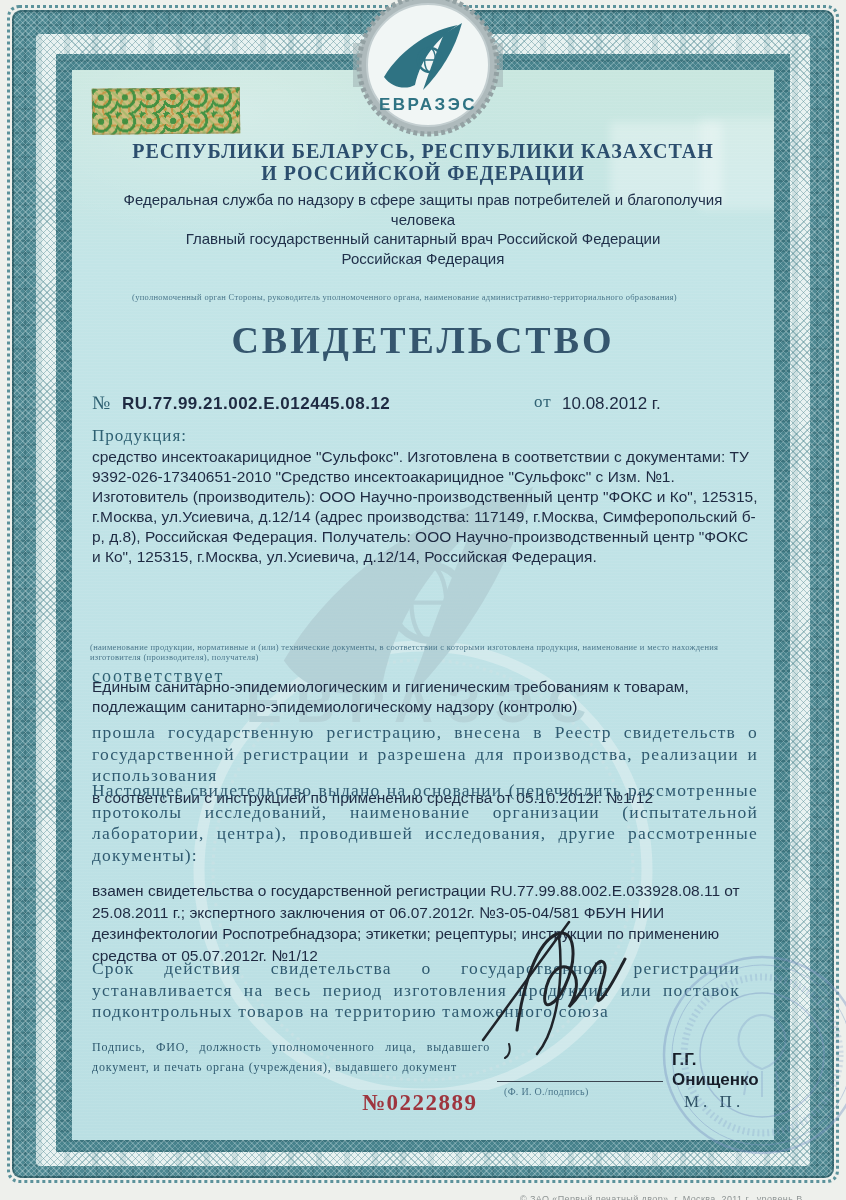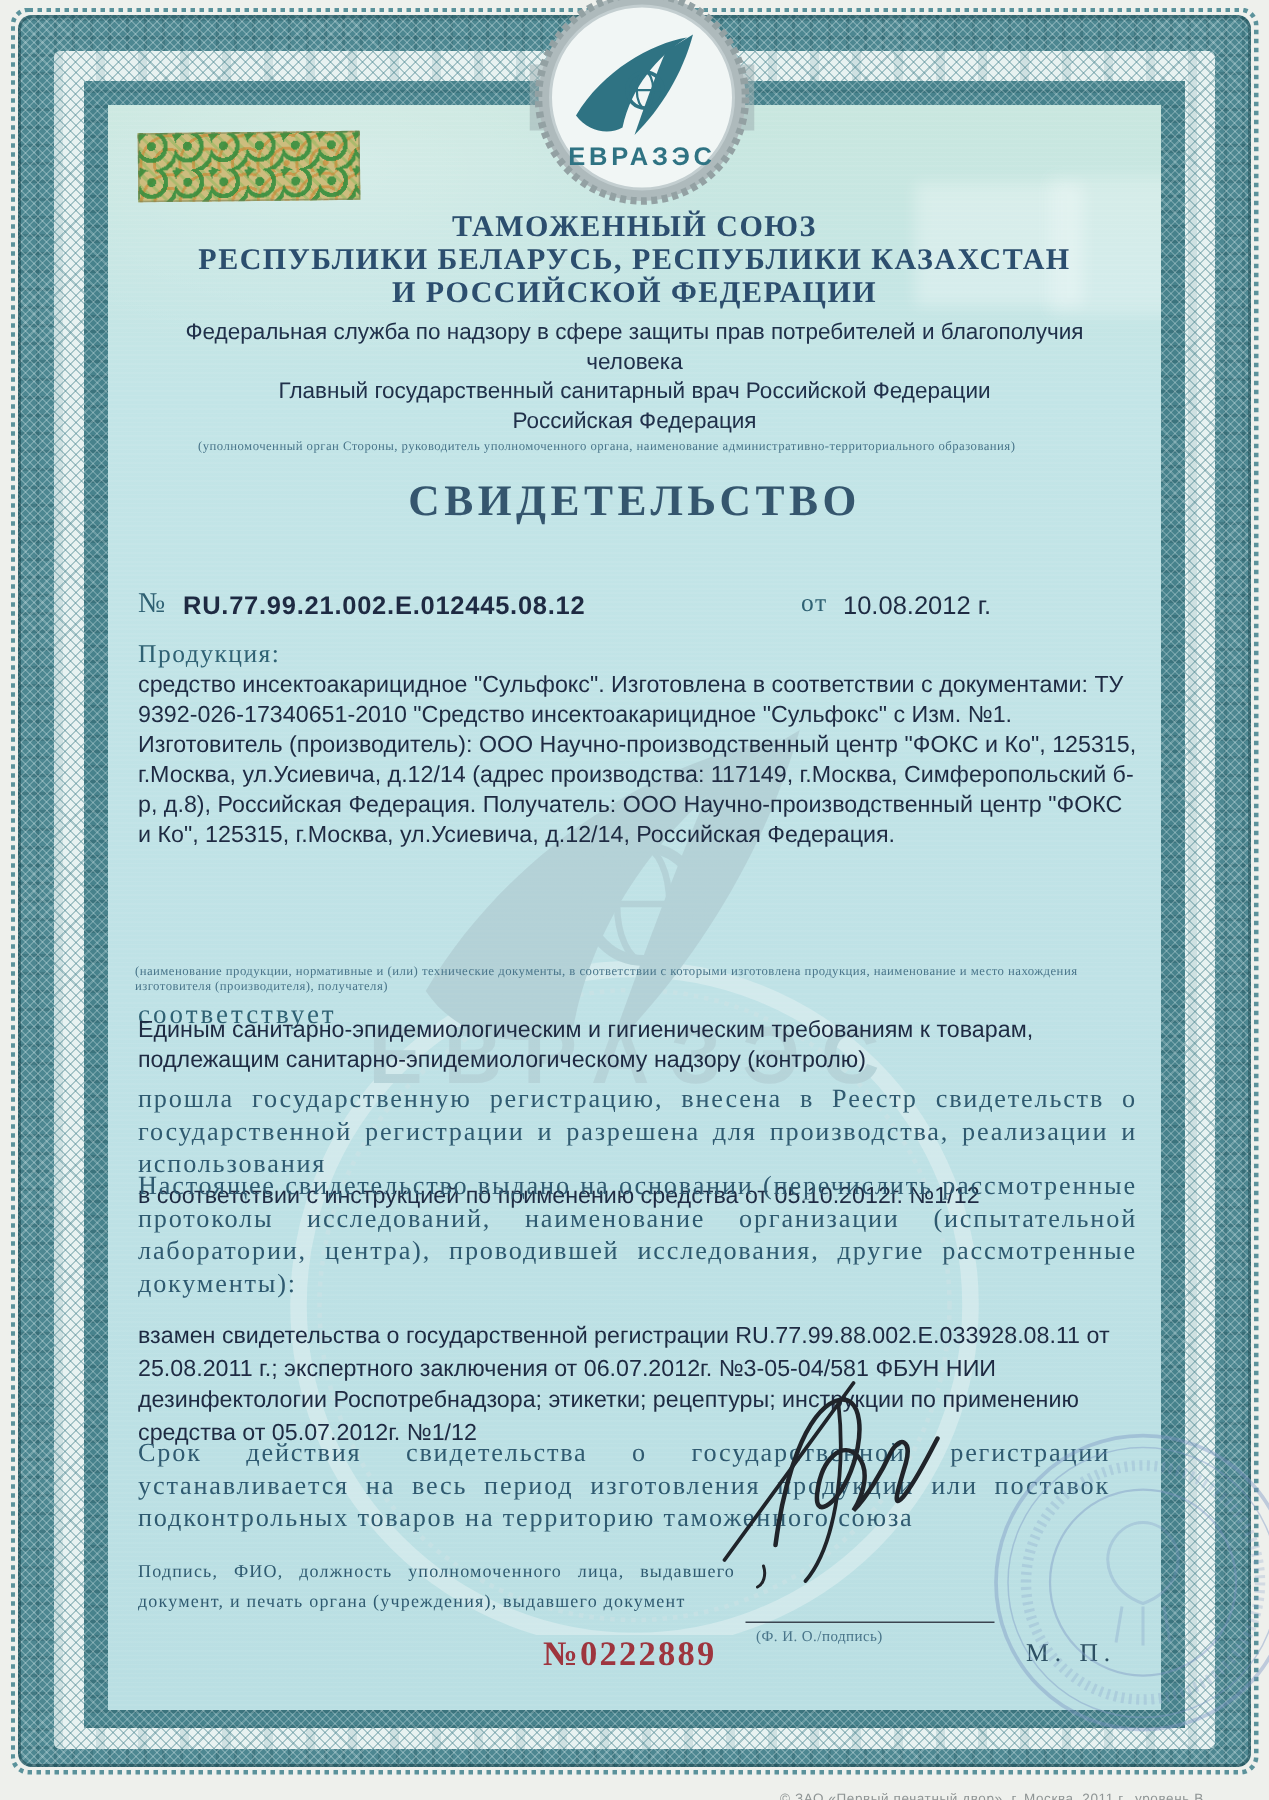--- a/index.html
+++ b/index.html
@@ -32,21 +32,21 @@
     background-image:
       radial-gradient(ellipse 420px 220px at 22% 4%, rgba(255,255,255,.22), transparent 60%),
       repeating-linear-gradient(0deg, rgba(255,255,255,.05) 0 1px, transparent 1px 3px),
       linear-gradient(180deg,#c9e7df 0%,#c3e5e7 18%,#bfe2e6 55%,#badfe3 100%);}
   .patch{position:absolute;background:rgba(255,255,255,.3);filter:blur(5px);}
   .abs{position:absolute;}
   
   .hdr-bold{font-weight:bold;color:#2c4e6e;font-size:20px;letter-spacing:1px;line-height:22px;text-align:center;}
   .agency{font-family:"Liberation Sans",sans-serif;color:#20304a;font-size:15px;line-height:19.5px;text-align:center;}
   .tinycap{color:#49758a;font-size:8.5px;letter-spacing:.3px;text-align:left;}
-  .title-main{font-weight:bold;color:#35566e;font-size:29px;letter-spacing:3px;text-align:center;}
+  .title-main{font-weight:bold;color:#35566e;font-size:38px;letter-spacing:3px;text-align:center;}
   .title-sub{font-weight:bold;color:#35566e;font-size:19px;letter-spacing:2px;text-align:center;}
   .formtxt{color:#2f5a70;font-size:17.5px;line-height:21.5px;letter-spacing:1.2px;text-align:justify;}
   .formlbl{color:#2f6173;font-size:17px;letter-spacing:1px;}
   .filled{font-family:"Liberation Sans",sans-serif;color:#1e2a42;font-size:15.5px;line-height:20px;}
   .serial{font-weight:bold;color:#9e353e;font-size:23px;letter-spacing:1.5px;}
   .holo{position:absolute;left:20px;top:18px;width:146px;height:44px;transform:rotate(-.6deg);
     background-color:#cdbd7e;border:1px solid rgba(120,130,90,.55);
     background-image:
       repeating-radial-gradient(circle at 8px 8px, rgba(47,140,60,.85) 0 3px, rgba(47,140,60,0) 3px 8px),
       repeating-radial-gradient(circle at 20px 20px, rgba(205,125,40,.55) 0 2px, transparent 2px 9px),
@@ -78,21 +78,20 @@
             </g>
             <text x="0" y="102" text-anchor="middle" font-family="Liberation Sans, sans-serif" font-weight="bold" font-size="54" letter-spacing="14" fill="#aec7cd">ЕВРАЗЭС</text>
           </svg>
 
           <div class="patch" style="left:538px;top:52px;width:112px;height:82px;"></div>
           <div class="patch" style="left:628px;top:48px;width:92px;height:92px;opacity:.8;"></div>
 
           <div class="holo"></div>
 
           <div class="abs" style="left:18px;top:70px;width:666px;">
-            <div class="hdr-bold">ТАМОЖЕННЫЙ СОЮЗ</div>
             <div class="hdr-bold">РЕСПУБЛИКИ БЕЛАРУСЬ, РЕСПУБЛИКИ КАЗАХСТАН</div>
             <div class="hdr-bold">И РОССИЙСКОЙ ФЕДЕРАЦИИ</div>
             <div style="height:6px;"></div>
             <div class="agency">Федеральная служба по надзору в сфере защиты прав потребителей и благополучия человека</div>
             <div class="agency">Главный государственный санитарный врач Российской Федерации</div>
             <div class="agency">Российская Федерация</div>
           </div>
           <div class="abs tinycap" style="left:60px;top:222px;width:580px;">(уполномоченный орган Стороны, руководитель уполномоченного органа, наименование административно-территориального образования)</div>
 
           <div class="abs title-main" style="left:18px;top:248px;width:666px;">СВИДЕТЕЛЬСТВО</div>
@@ -115,20 +114,21 @@
           <div class="abs filled" style="left:20px;top:718px;width:668px;">в соответствии с инструкцией по применению средства от 05.10.2012г. №1/12</div>
 
           <div class="abs formtxt" style="left:20px;top:710px;width:666px;">Настоящее свидетельство выдано на основании (перечислить рассмотренные протоколы исследований, наименование организации (испытательной лаборатории, центра), проводившей исследования, другие рассмотренные документы):</div>
           <div class="abs filled" style="left:20px;top:810px;width:676px;line-height:21.5px;">взамен свидетельства о государственной регистрации RU.77.99.88.002.Е.033928.08.11 от 25.08.2011 г.; экспертного заключения от 06.07.2012г. №3-05-04/581 ФБУН НИИ дезинфектологии Роспотребнадзора; этикетки; рецептуры; инструкции по применению средства от 05.07.2012г. №1/12</div>
 
           <div class="abs formtxt" style="left:20px;top:888px;width:648px;">Срок действия свидетельства о государственной регистрации устанавливается на весь период изготовления продукции или поставок подконтрольных товаров на территорию таможенного союза</div>
 
           <div class="abs formtxt" style="left:20px;top:968px;width:398px;font-size:12px;line-height:19.5px;letter-spacing:.8px;">Подпись, ФИО, должность уполномоченного лица, выдавшего документ, и печать органа (учреждения), выдавшего документ</div>
           <div class="sigline" style="left:425px;top:1011px;width:166px;"></div>
           <div class="abs tinycap" style="left:432px;top:1016px;width:160px;font-size:10px;">(Ф. И. О./подпись)</div>
+          <div class="abs" style="left:600px;top:980px;font-family:'Liberation Sans',sans-serif;font-weight:600;font-size:17px;color:#161d28;">Г.Г. Онищенко</div>
           <div class="abs" style="left:612px;top:1022px;font-size:17px;color:#2d5063;letter-spacing:4px;">М. П.</div>
           <div class="abs serial" style="left:290px;top:1020px;">№0222889</div>
 
         </div>
       </div>
     </div>
   </div>
 
   <svg class="abs" style="left:353px;top:-10px;" width="150" height="150" viewBox="-75 -75 150 150">
     <rect x="-75" y="-22" width="150" height="44" fill="#9fb0b2" opacity=".55"></rect>

